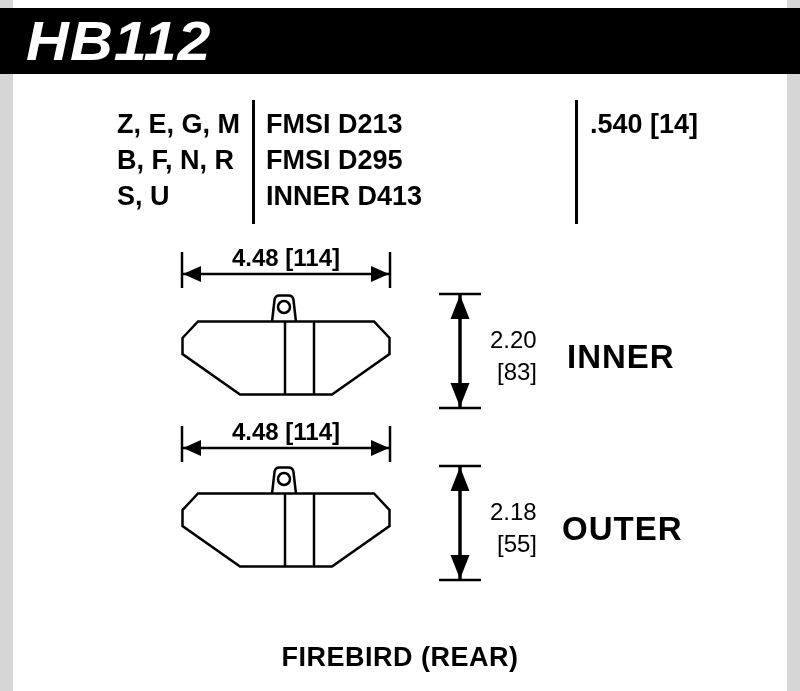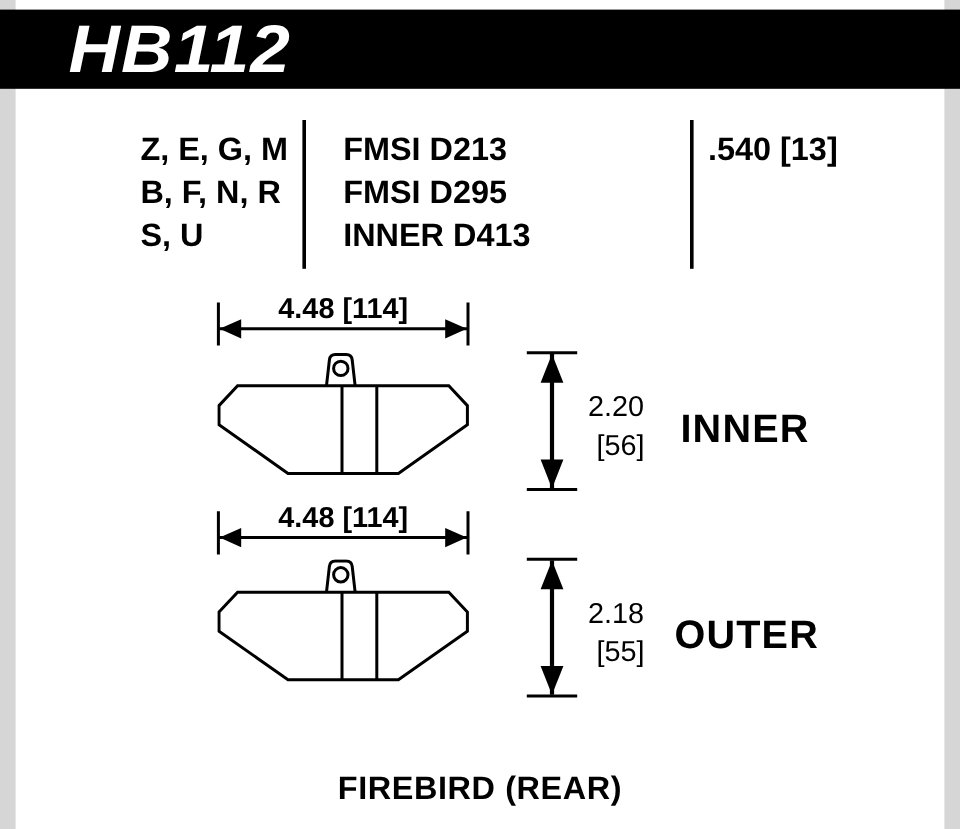--- a/index.html
+++ b/index.html
@@ -10,32 +10,32 @@
     color:var(--ink,#000000);
     font-family:"Liberation Sans", sans-serif;
     overflow:hidden;
   }
   .strip { position:absolute; top:0; bottom:0; width:13px; background:var(--strip,#d6d6d6); }
   .strip.left { left:0; } .strip.right { right:0; }
 
   .part-header {
     position:absolute; left:0; right:0; top:8px; height:66px;
     background:var(--ink,#000000);
-    display:flex; align-items:center; z-index:2;padding-left:31px;
+    display:flex; align-items:center; z-index:2;
   }
   .part-number {
     color:#fff; font-weight:bold; font-style:italic;
     font-size:56px; line-height:66px; margin-left:26px;
     letter-spacing:1px; transform:scaleX(1.06); transform-origin:left center;
     white-space:nowrap;
   }
 
   .spec-col { position:absolute; font-size:27px; font-weight:bold; line-height:36px; white-space:nowrap; }
   .codes { left:117px; top:106px; }
-  .fmsi  { left:266px; top:106px;margin-left:20px; }
+  .fmsi  { left:266px; top:106px; }
   .thickness { left:590px; top:106px; }
   .vline { position:absolute; width:3px; top:100px; height:124px; background:var(--ink,#000000); }
   .vline.v1 { left:252px; } .vline.v2 { left:575px; }
 
   .dim-text { position:absolute; left:180px; width:212px; text-align:center; font-size:24px; font-weight:bold; white-space:nowrap; }
   .meas { position:absolute; font-size:24px; font-weight:normal; white-space:nowrap; }
   .side-label { position:absolute; font-size:33px; font-weight:bold; letter-spacing:1px; white-space:nowrap; }
 
   svg.abs { position:absolute; display:block; }
 
@@ -60,21 +60,21 @@
     <div>B, F, N, R</div>
     <div>S, U</div>
   </div>
   <div class="vline v1"></div>
   <div class="spec-col fmsi">
     <div>FMSI D213</div>
     <div>FMSI D295</div>
     <div>INNER D413</div>
   </div>
   <div class="vline v2"></div>
-  <div class="spec-col thickness">.540 [13]</div>
+  <div class="spec-col thickness">.540 [14]</div>
 
   <div class="dim-text" style="top:244px">4.48 [114]</div>
 
   <svg class="abs" style="left:180px; top:250px" width="212" height="40" viewBox="0 0 212 40">
     <line x1="2" y1="2" x2="2" y2="38" stroke="#000" stroke-width="2.5"></line>
     <line x1="210" y1="2" x2="210" y2="38" stroke="#000" stroke-width="2.5"></line>
     <line x1="2" y1="24" x2="210" y2="24" stroke="#000" stroke-width="2.5"></line>
     <polygon points="3,24 21,16 21,32" fill="#000"></polygon>
     <polygon points="209,24 191,16 191,32" fill="#000"></polygon>
   </svg>
@@ -89,21 +89,21 @@
 
   <svg class="abs" style="left:434px; top:292px" width="52" height="118" viewBox="0 0 52 118">
     <line x1="5" y1="2" x2="47" y2="2" stroke="#000" stroke-width="2.5"></line>
     <line x1="5" y1="116" x2="47" y2="116" stroke="#000" stroke-width="2.5"></line>
     <line x1="26" y1="3" x2="26" y2="115" stroke="#000" stroke-width="3.5"></line>
     <polygon points="26,3 16.5,27 35.5,27" fill="#000"></polygon>
     <polygon points="26,115 16.5,91 35.5,91" fill="#000"></polygon>
   </svg>
 
   <div class="meas" style="left:490px; top:326px">2.20</div>
-  <div class="meas" style="left:497px; top:358px">[56]</div>
+  <div class="meas" style="left:497px; top:358px">[83]</div>
   <div class="side-label" style="left:567px; top:338px">INNER</div>
 
   <div class="dim-text" style="top:418px">4.48 [114]</div>
 
   <svg class="abs" style="left:180px; top:424px" width="212" height="40" viewBox="0 0 212 40">
     <line x1="2" y1="2" x2="2" y2="38" stroke="#000" stroke-width="2.5"></line>
     <line x1="210" y1="2" x2="210" y2="38" stroke="#000" stroke-width="2.5"></line>
     <line x1="2" y1="24" x2="210" y2="24" stroke="#000" stroke-width="2.5"></line>
     <polygon points="3,24 21,16 21,32" fill="#000"></polygon>
     <polygon points="209,24 191,16 191,32" fill="#000"></polygon>

